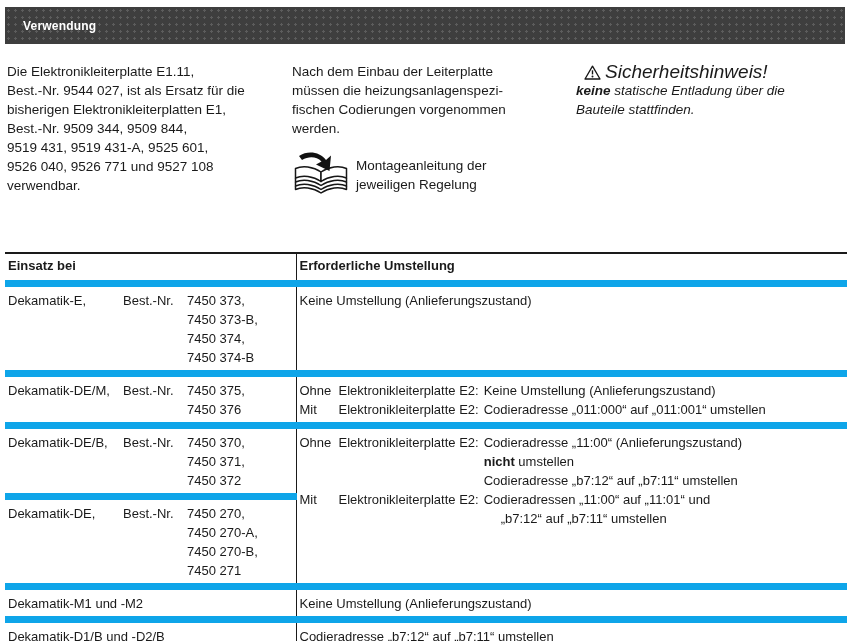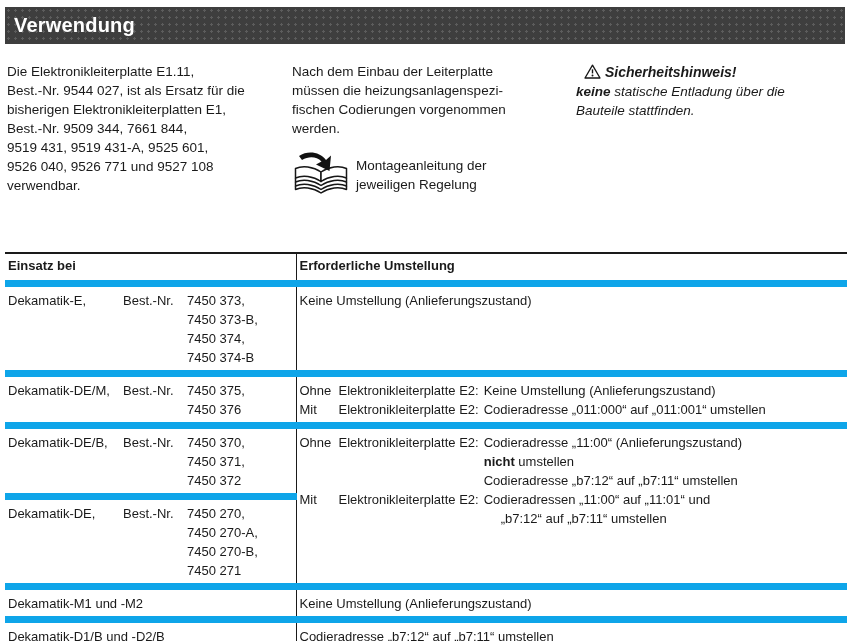--- a/index.html
+++ b/index.html
@@ -15,38 +15,38 @@
 
   
   .title-bar {
     position: absolute; left: 5px; top: 7px; width: 840px; height: 37px;
     background-color: #3e3e3e;
     background-image: radial-gradient(circle, rgba(170,170,170,0.28) 1px, transparent 1.4px);
     background-size: 7px 7px;
     display: flex; align-items: center;
   }
   .title-bar .title {
-    color: #ffffff; font-weight: bold; font-size: 20px; padding-left: 9px;
+    color: #ffffff; font-weight: bold; font-size: 12px; padding-left: 18px;
     letter-spacing: 0.2px;
   }
 
   
   .intro-col { position: absolute; top: 62px; font-size: 13.5px; line-height: 19px; }
   .intro-col .line { white-space: nowrap; }
   #col1 { left: 7px;  width: 280px; }
   #col2 { left: 292px; width: 270px; }
   #col3 { left: 576px; width: 274px; }
 
   .book-row { display: flex; align-items: flex-start; margin-top: 13px; }
   .book-icon { width: 58px; height: 48px; flex: 0 0 auto; }
   .book-note { margin-left: 6px; margin-top: 5px; line-height: 19px; }
 
   .safety-heading { display: flex; align-items: baseline; padding-left: 8px; }
   .warning-icon { width: 17px; height: 15px; margin-right: 4px; position: relative; top: 2px; flex: 0 0 auto; }
-  .safety-heading .h { font-weight: bold; font-style: italic; font-size: 14px; }
+  .safety-heading .h { font-weight: normal; font-style: italic; font-size: 19px; }
   .safety-body { font-style: italic; }
   .safety-body b { font-weight: bold; margin-top: 20px; }
 
   
   .usage-table {
     position: absolute; left: 5px; top: 252px; width: 842px;
     border-collapse: collapse;
     font-size: 13px; line-height: 19px;
     border-top: 2px solid #1a1a1a;
     border-bottom: 2px solid #1a1a1a;
@@ -74,21 +74,21 @@
 <div class="page">
 
   <div class="title-bar">
     <span class="title">Verwendung</span>
   </div>
 
   <div class="intro-col" id="col1">
     <div class="line">Die Elektronikleiterplatte E1.11,</div>
     <div class="line">Best.-Nr. 9544 027, ist als Ersatz für die</div>
     <div class="line">bisherigen Elektronikleiterplatten E1,</div>
-    <div class="line">Best.-Nr. 9509 344, 7661 844,</div>
+    <div class="line">Best.-Nr. 9509 344, 9509 844,</div>
     <div class="line">9519 431, 9519 431-A, 9525 601,</div>
     <div class="line">9526 040, 9526 771 und 9527 108</div>
     <div class="line">verwendbar.</div>
   </div>
 
   <div class="intro-col" id="col2">
     <div class="line">Nach dem Einbau der Leiterplatte</div>
     <div class="line">müssen die heizungsanlagenspezi-</div>
     <div class="line">fischen Codierungen vorgenommen</div>
     <div class="line">werden.</div>

